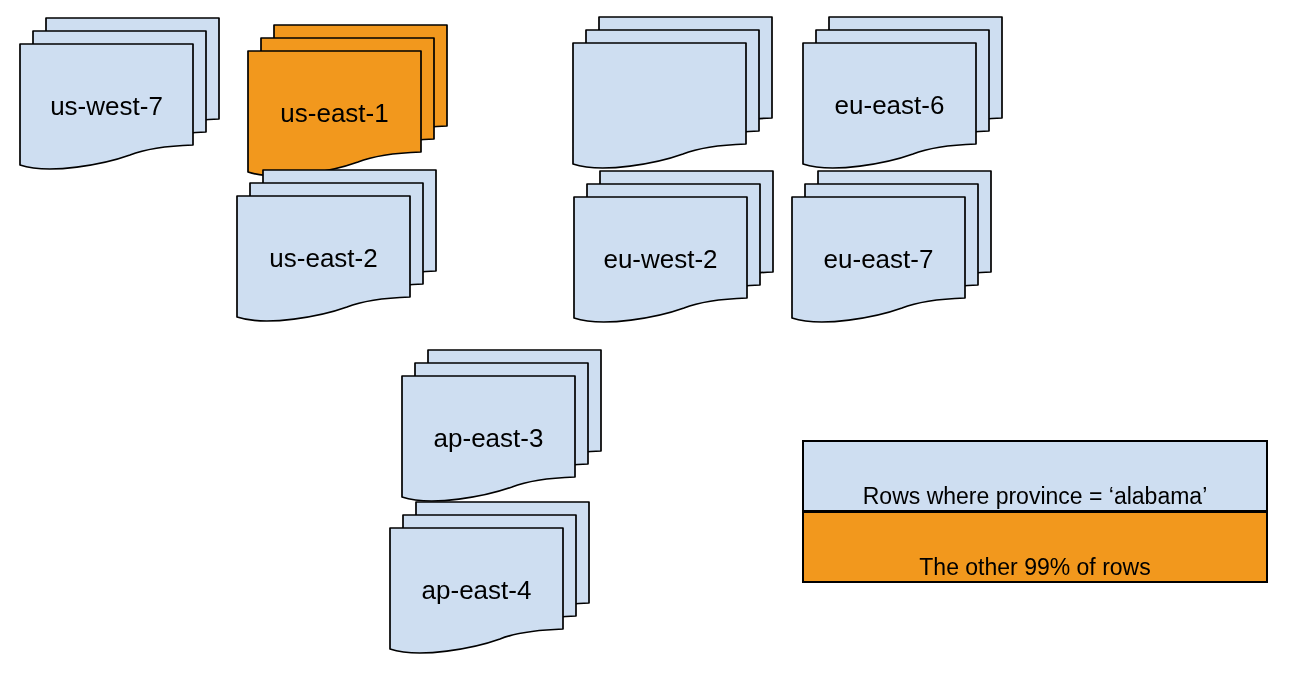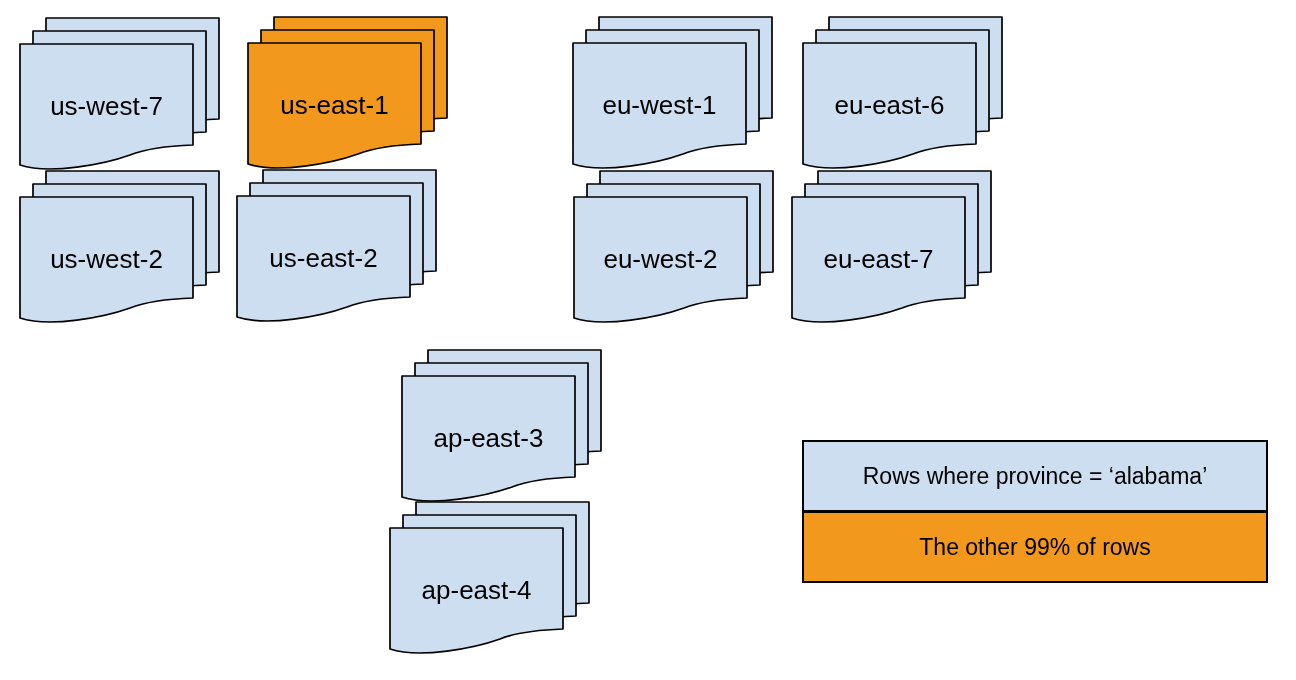--- a/index.html
+++ b/index.html
@@ -58,21 +58,21 @@
     position: absolute;
     left: 802px;
     top: 440px;
     width: 466px;
     border: 2px solid var(--stroke, #000);
     box-sizing: border-box;
   }
   .legend-row {
     height: 68px;
     display: flex;
-    align-items: center;
+    align-items: flex-end;
     justify-content: center;
     font-size: 23px;
     white-space: nowrap;
   }
   .legend-row.region-bg { background: var(--region-fill, #cedef1); }
   .legend-row.highlight-bg { background: var(--highlight-fill, #f2981d); }
   .legend-row + .legend-row { border-top: 3px solid var(--stroke, #000); }
 </style>
 </head>
 <body>
@@ -81,55 +81,46 @@
 
   <div class="stack" style="left:18px;top:16px">
     <svg width="205" height="160" viewBox="0 0 205 160">
       <path class="doc" transform="translate(28,2)" d="M0 0 H173 V101 C145 102 125 105 110 111 C85 120 30 131 0 121 Z"></path>
       <path class="doc" transform="translate(15,15)" d="M0 0 H173 V101 C145 102 125 105 110 111 C85 120 30 131 0 121 Z"></path>
       <path class="doc" transform="translate(2,28)" d="M0 0 H173 V101 C145 102 125 105 110 111 C85 120 30 131 0 121 Z"></path>
     </svg>
     <div class="label">us-west-7</div>
   </div>
 
-  <div class="stack highlight" style="left:246px;top:15px">
+  <div class="stack highlight" style="left:246px;top:23px">
     <svg width="205" height="160" viewBox="0 0 205 160">
       <path class="doc" transform="translate(28,2)" d="M0 0 H173 V101 C145 102 125 105 110 111 C85 120 30 131 0 121 Z"></path>
       <path class="doc" transform="translate(15,15)" d="M0 0 H173 V101 C145 102 125 105 110 111 C85 120 30 131 0 121 Z"></path>
       <path class="doc" transform="translate(2,28)" d="M0 0 H173 V101 C145 102 125 105 110 111 C85 120 30 131 0 121 Z"></path>
     </svg>
     <div class="label">us-east-1</div>
   </div>
 
   <div class="stack" style="left:571px;top:15px">
     <svg width="205" height="160" viewBox="0 0 205 160">
       <path class="doc" transform="translate(28,2)" d="M0 0 H173 V101 C145 102 125 105 110 111 C85 120 30 131 0 121 Z"></path>
       <path class="doc" transform="translate(15,15)" d="M0 0 H173 V101 C145 102 125 105 110 111 C85 120 30 131 0 121 Z"></path>
       <path class="doc" transform="translate(2,28)" d="M0 0 H173 V101 C145 102 125 105 110 111 C85 120 30 131 0 121 Z"></path>
     </svg>
-    <div class="label">eu-west-1</div>
   </div>
 
   <div class="stack" style="left:801px;top:15px">
     <svg width="205" height="160" viewBox="0 0 205 160">
       <path class="doc" transform="translate(28,2)" d="M0 0 H173 V101 C145 102 125 105 110 111 C85 120 30 131 0 121 Z"></path>
       <path class="doc" transform="translate(15,15)" d="M0 0 H173 V101 C145 102 125 105 110 111 C85 120 30 131 0 121 Z"></path>
       <path class="doc" transform="translate(2,28)" d="M0 0 H173 V101 C145 102 125 105 110 111 C85 120 30 131 0 121 Z"></path>
     </svg>
     <div class="label">eu-east-6</div>
   </div>
 
-  <div class="stack" style="left:18px;top:169px">
-    <svg width="205" height="160" viewBox="0 0 205 160">
-      <path class="doc" transform="translate(28,2)" d="M0 0 H173 V101 C145 102 125 105 110 111 C85 120 30 131 0 121 Z"></path>
-      <path class="doc" transform="translate(15,15)" d="M0 0 H173 V101 C145 102 125 105 110 111 C85 120 30 131 0 121 Z"></path>
-      <path class="doc" transform="translate(2,28)" d="M0 0 H173 V101 C145 102 125 105 110 111 C85 120 30 131 0 121 Z"></path>
-    </svg>
-    <div class="label">us-west-2</div>
-  </div>
 
   <div class="stack" style="left:235px;top:168px">
     <svg width="205" height="160" viewBox="0 0 205 160">
       <path class="doc" transform="translate(28,2)" d="M0 0 H173 V101 C145 102 125 105 110 111 C85 120 30 131 0 121 Z"></path>
       <path class="doc" transform="translate(15,15)" d="M0 0 H173 V101 C145 102 125 105 110 111 C85 120 30 131 0 121 Z"></path>
       <path class="doc" transform="translate(2,28)" d="M0 0 H173 V101 C145 102 125 105 110 111 C85 120 30 131 0 121 Z"></path>
     </svg>
     <div class="label">us-east-2</div>
   </div>
 

